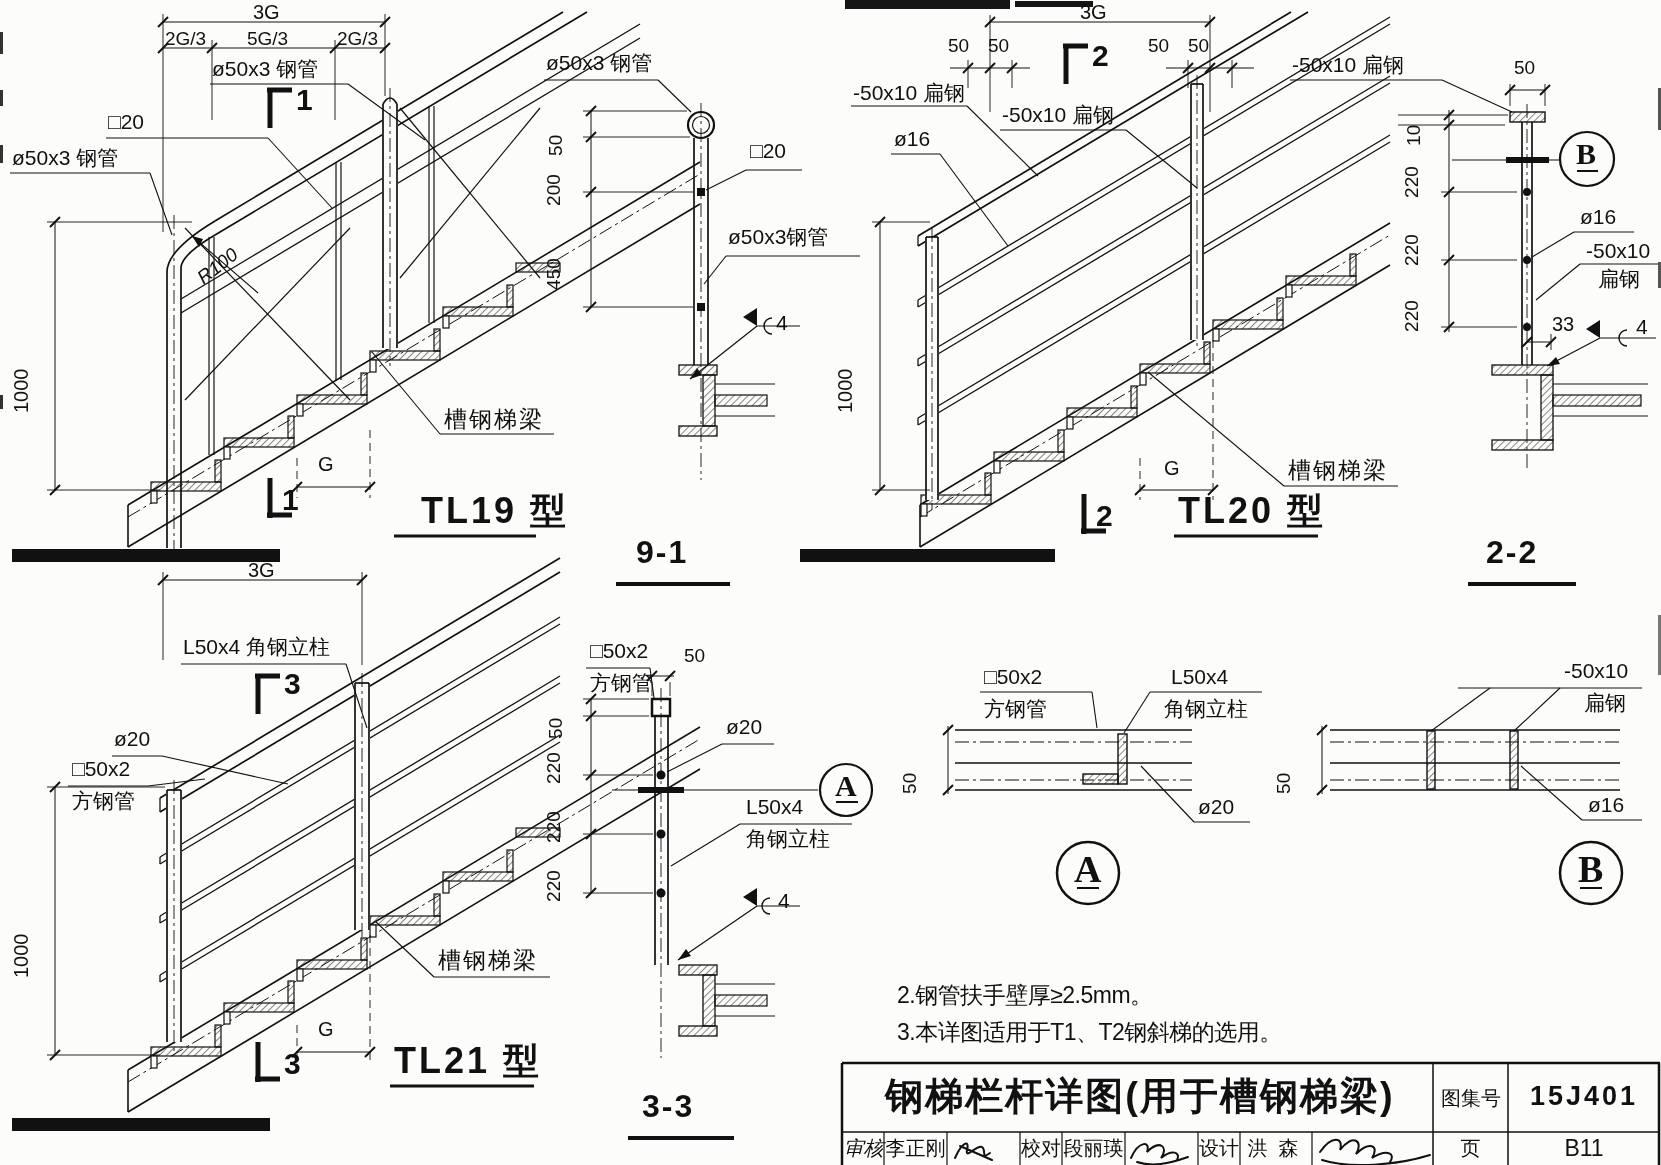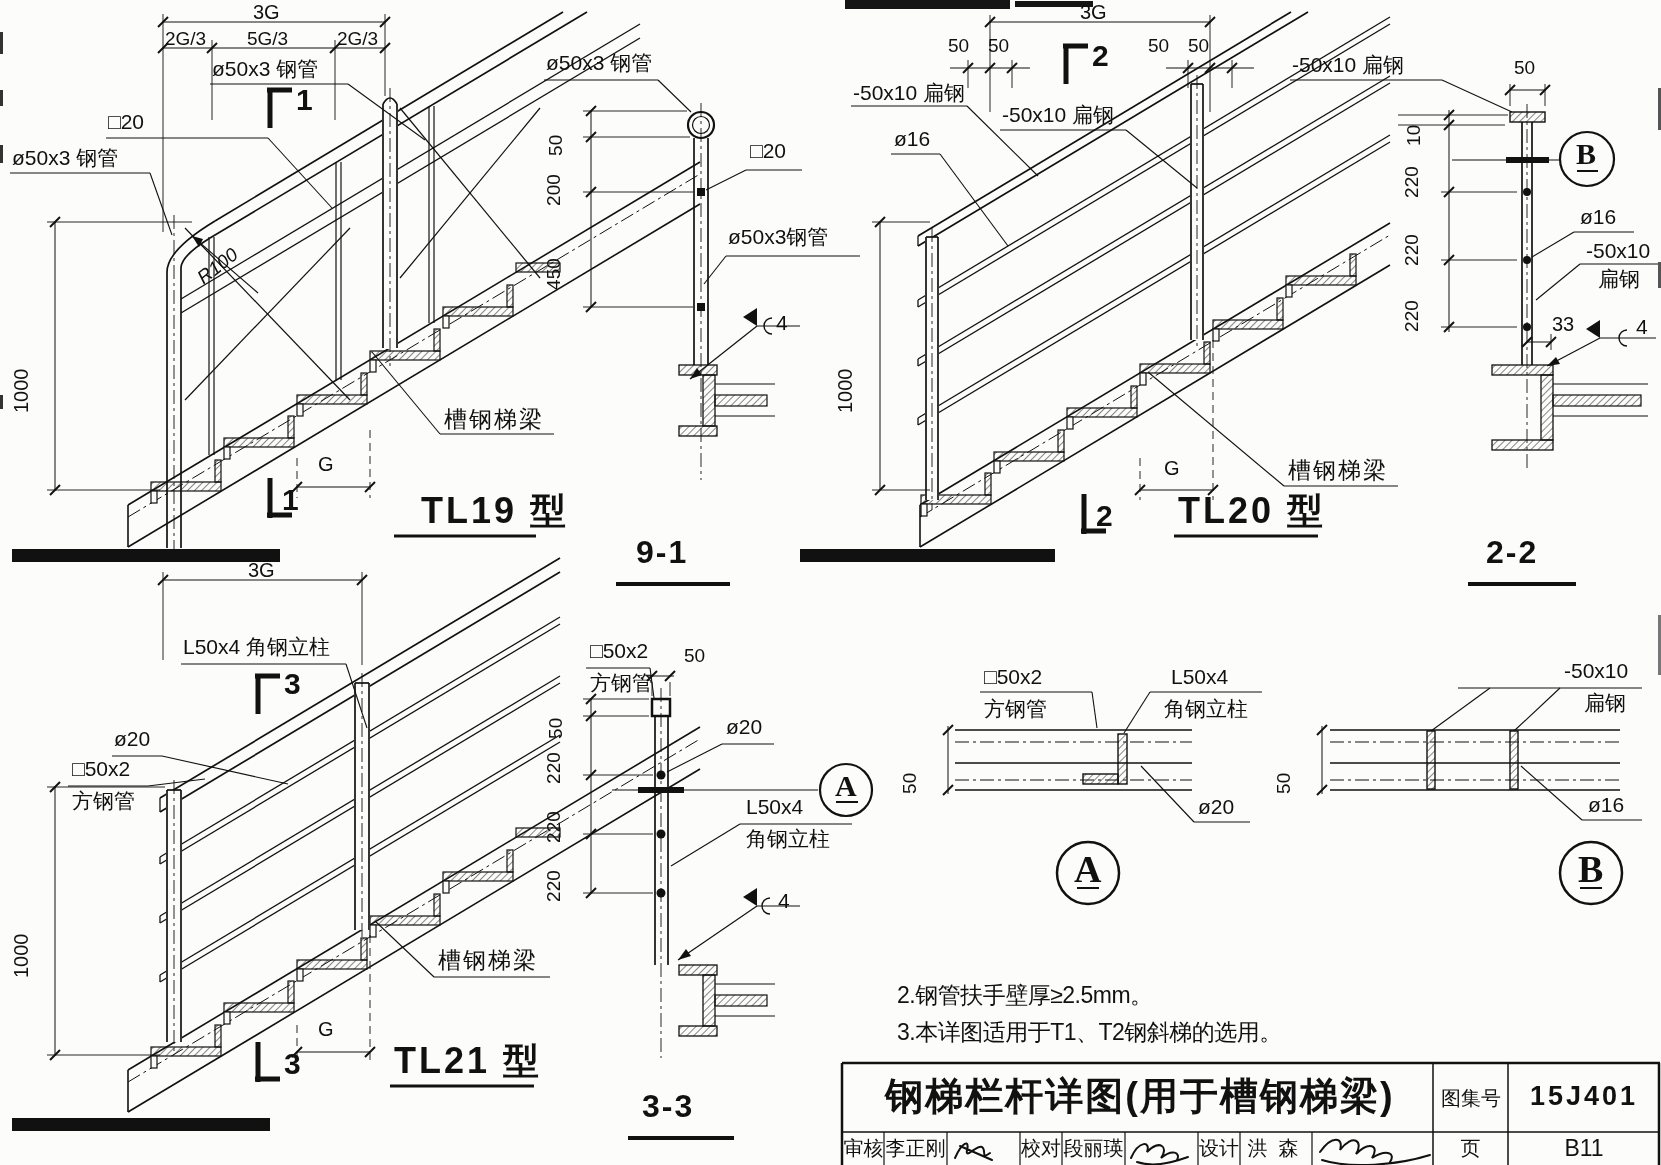--- a/index.html
+++ b/index.html
@@ -586,21 +586,21 @@
 <span class="t dim v" style="left:1294px;top:774px;">50</span>
 <span class="t lab" style="left:1588px;top:794px;">ø16</span>
 <span class="t ref" style="left:1578px;top:850px;font-size:38px;">B</span>
 
 <span class="t note" style="left:897px;top:983px;">2.钢管扶手壁厚≥2.5mm。</span>
 <span class="t note" style="left:897px;top:1020px;">3.本详图适用于T1、T2钢斜梯的选用。</span>
 
 <span class="t tb-title" style="left:860px;top:1077px;width:560px;text-align:center;">钢梯栏杆详图(用于槽钢梯梁)</span>
 <span class="t tb" style="left:1438px;top:1088px;width:66px;text-align:center;">图集号</span>
 <span class="t" style="left:1512px;top:1082px;width:144px;text-align:center;font-size:27px;letter-spacing:3px;font-weight:bold;">15J401</span>
-<span class="t tb" style="left:843px;top:1138px;width:41px;text-align:center;">审核</span>
+<span class="t tb" style="left:843px;top:1138px;width:41px;text-align:center;font-style:italic;">审核</span>
 <span class="t tb" style="left:885px;top:1138px;width:61px;text-align:center;">李正刚</span>
 <span class="t tb" style="left:1021px;top:1138px;width:40px;text-align:center;">校对</span>
 <span class="t tb" style="left:1063px;top:1138px;width:61px;text-align:center;">段丽瑛</span>
 <span class="t tb" style="left:1199px;top:1138px;width:40px;text-align:center;">设计</span>
 <span class="t tb" style="left:1241px;top:1138px;width:64px;text-align:center;white-space:pre;">洪  森</span>
 <span class="t tb" style="left:1434px;top:1138px;width:73px;text-align:center;">页</span>
 <span class="t" style="left:1512px;top:1136px;width:144px;text-align:center;font-size:23px;">B11</span>
 
 </div>
 

